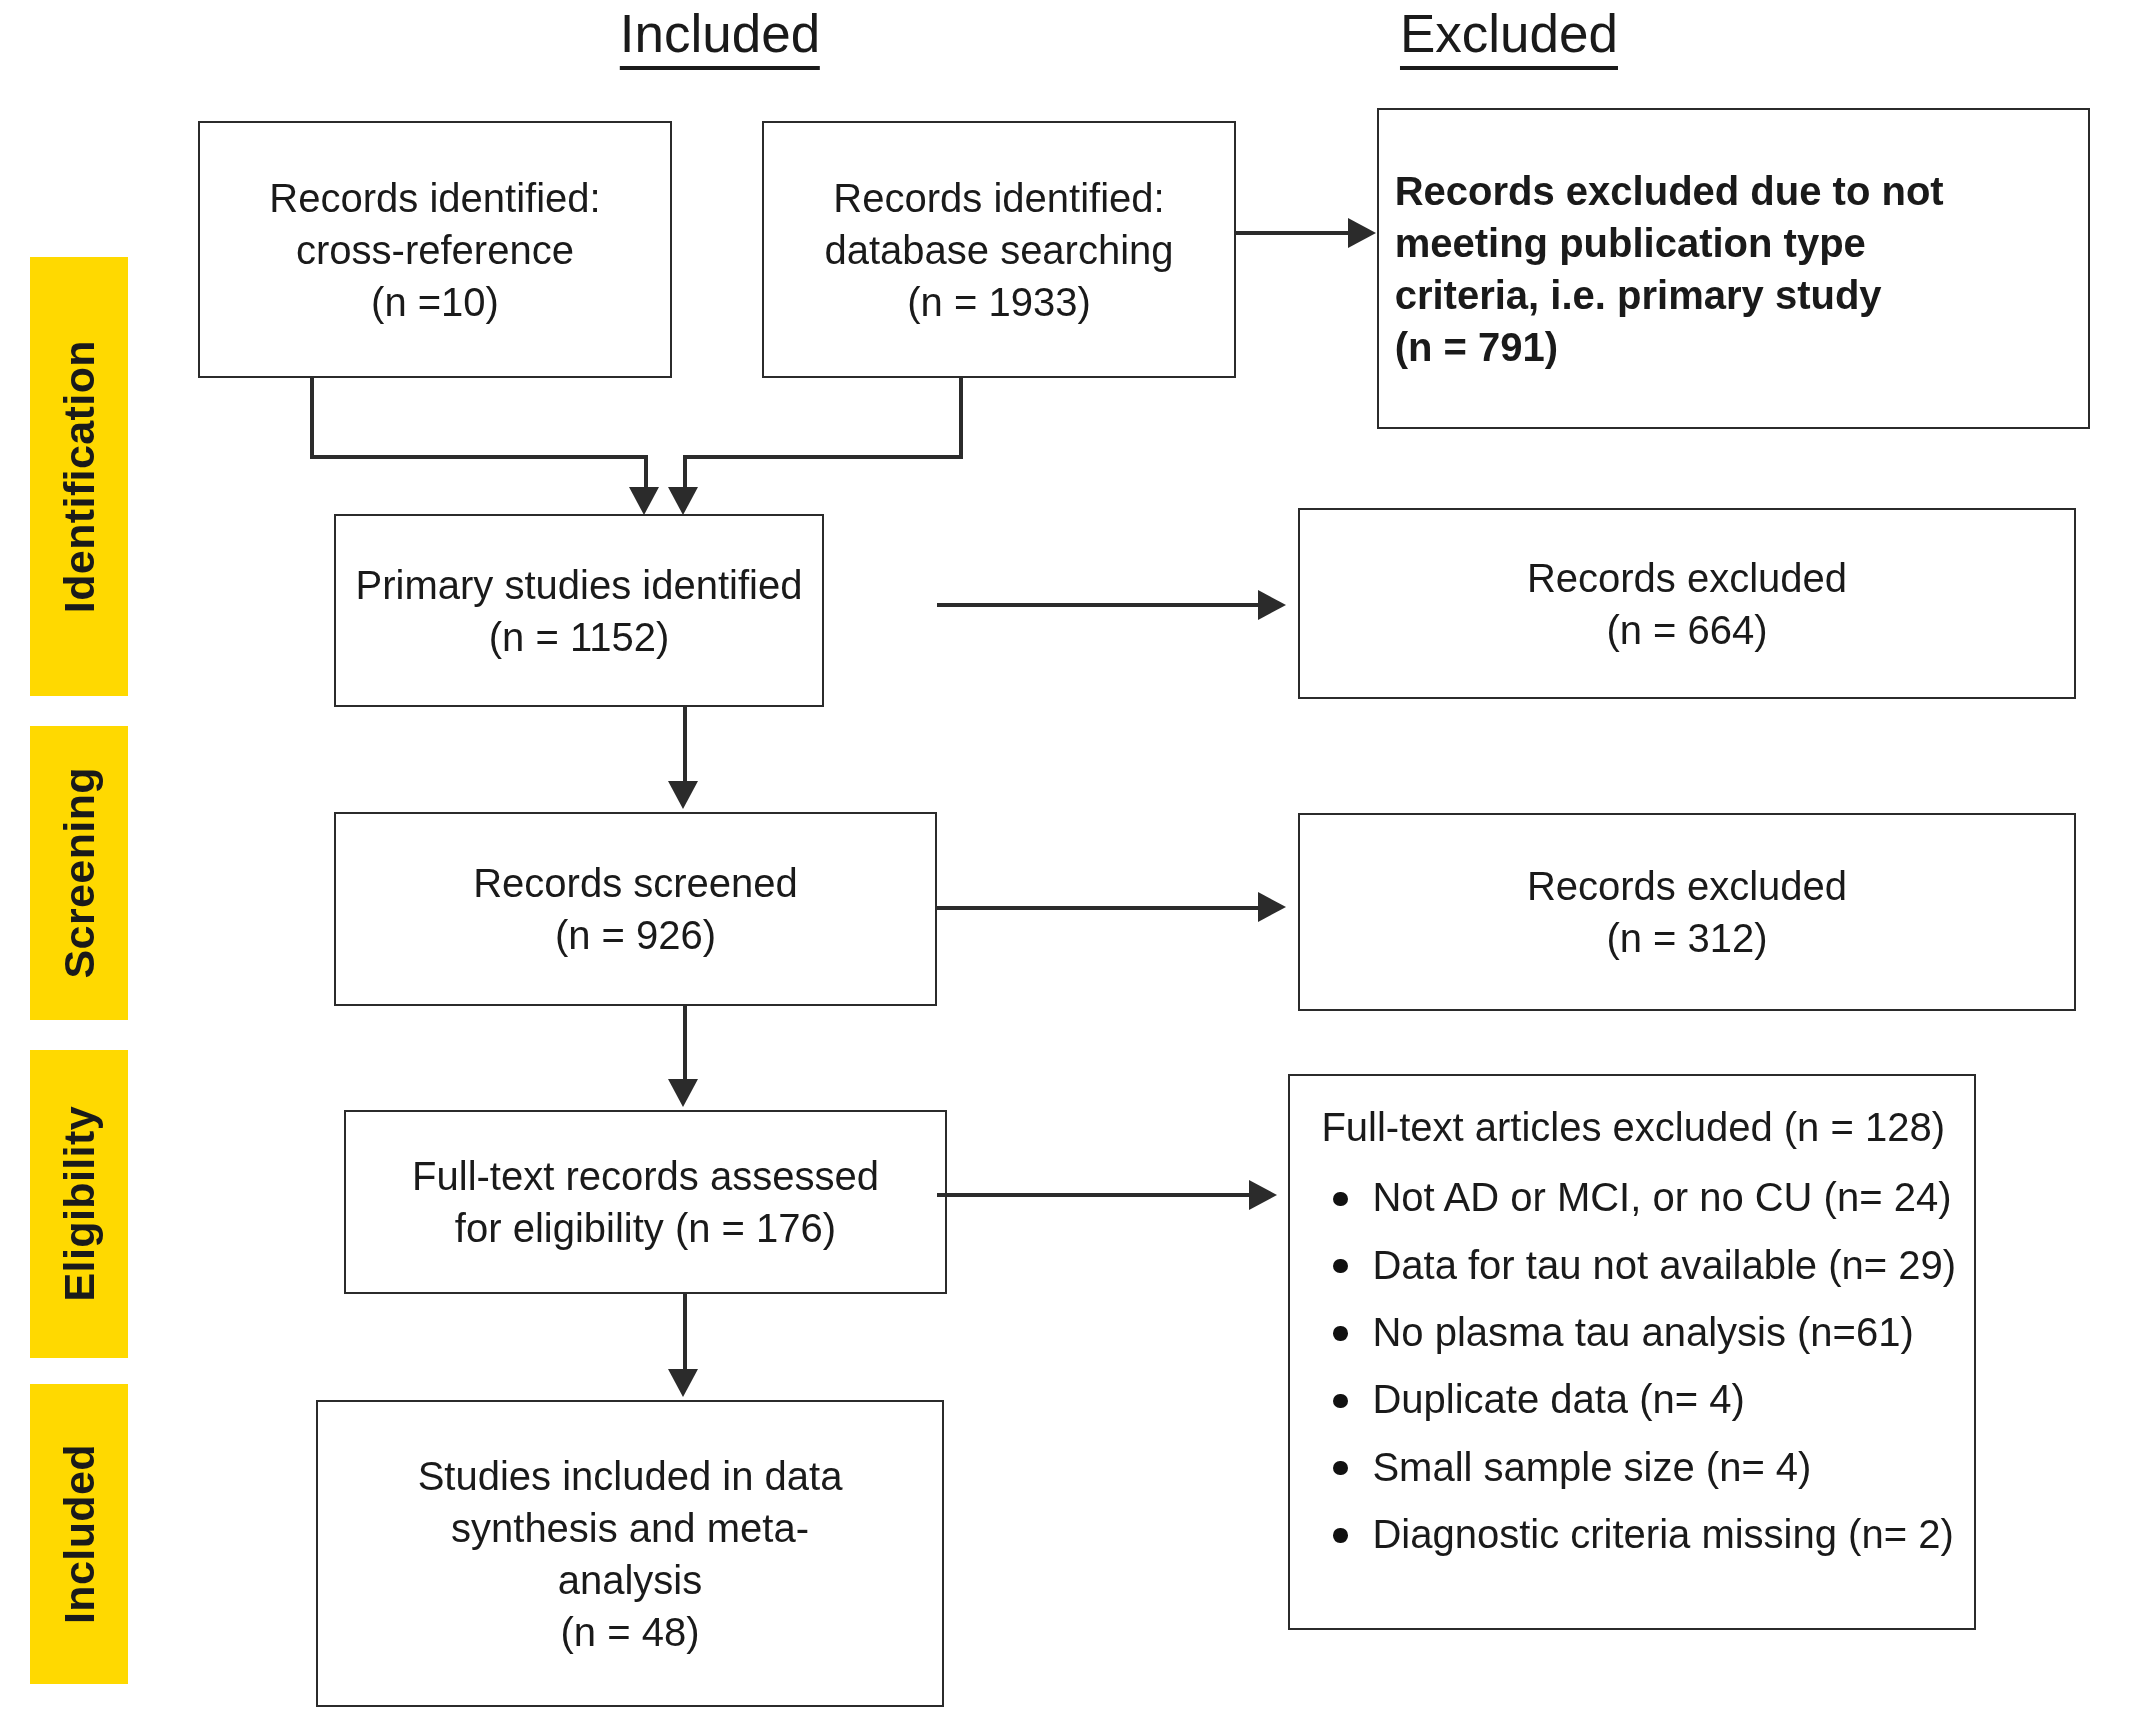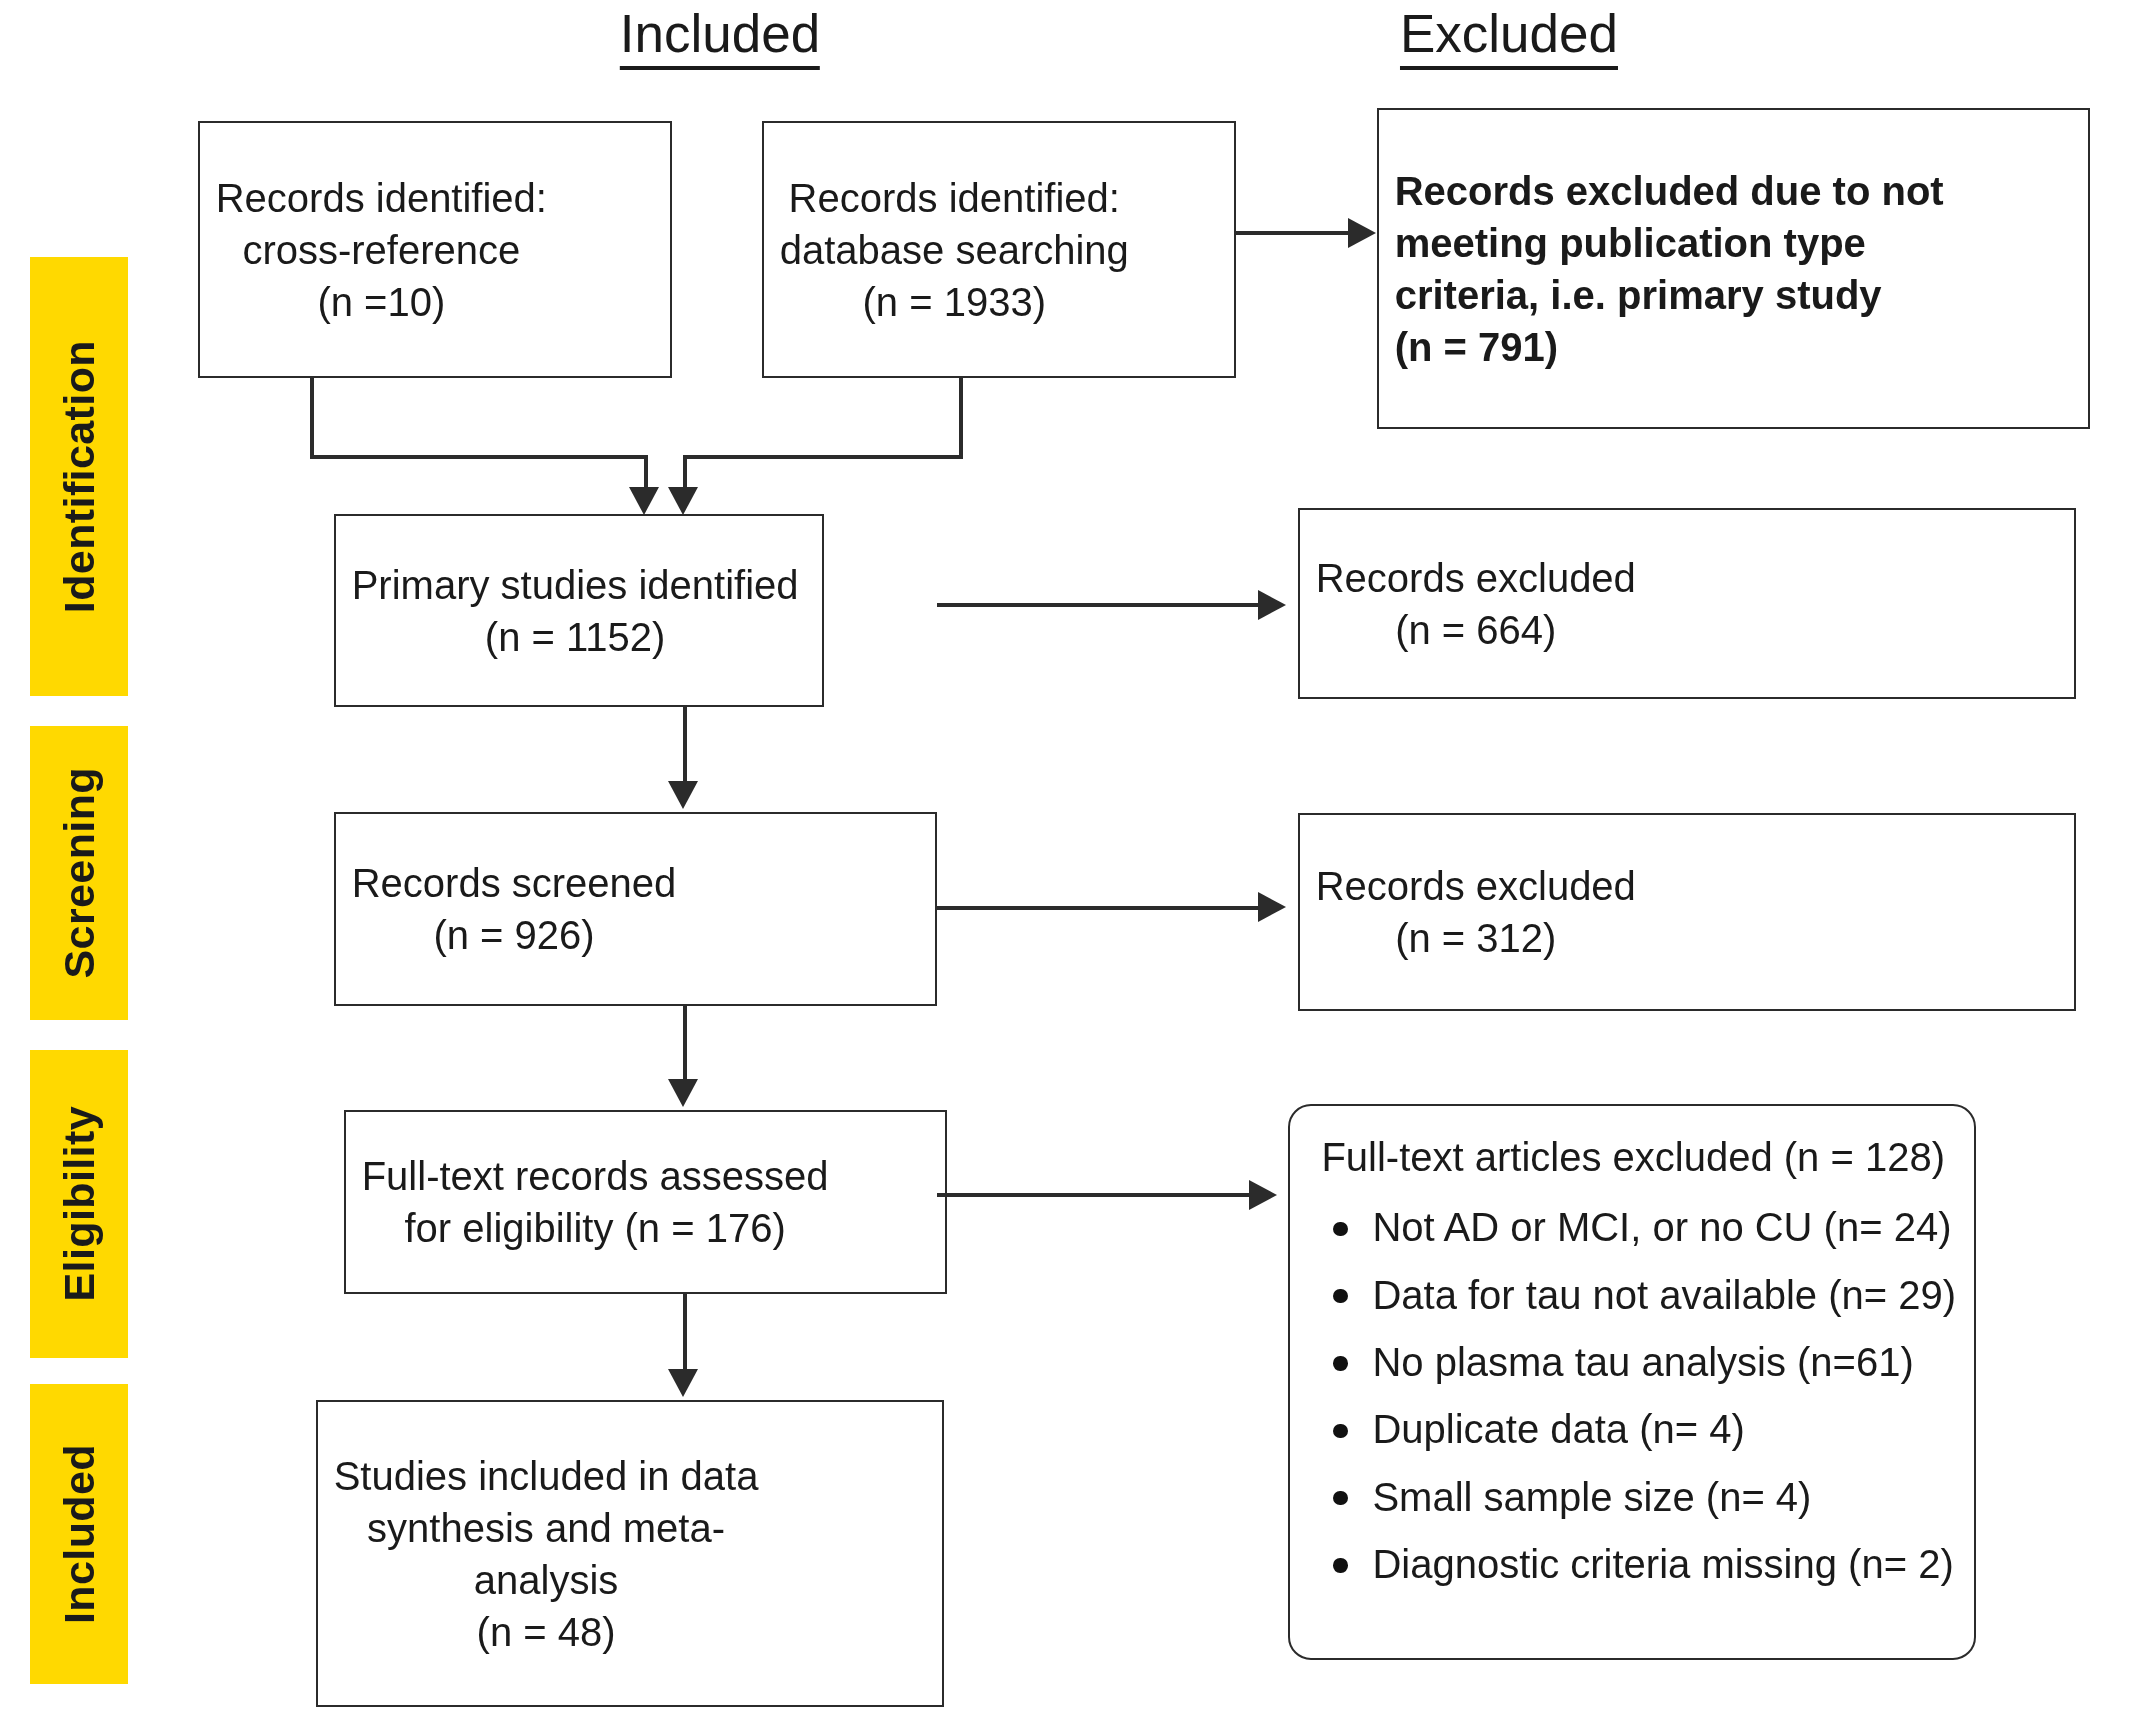--- a/index.html
+++ b/index.html
@@ -41,21 +41,21 @@
   }
 
   
   .node{
     position:absolute;
     box-sizing:border-box;
     border:2.9px solid #2b2b2b;
     background:#ffffff;
     display:flex;
     align-items:center;
-    justify-content:flex-start;
+    justify-content:center;
     padding:10px 15.7px;
   }
   .node .txt{
     font-size:40px;
     line-height:1.30;
     text-align:center;
     color:#1a1a1a;
     white-space:pre-line;
   }
   .node.left-align{
@@ -202,21 +202,21 @@
   <div class="arrow-right" style="left:1258px;top:892px;"></div>
 
   <div class="ln v" style="left:683px;top:1006px;height:77px;"></div>
   <div class="arrow-down" style="left:668px;top:1079px;"></div>
 
   <div class="node" style="left:344px;top:1110px;width:603px;height:184px;">
     <div class="txt">Full-text records assessed
 for eligibility (n = 176)</div>
   </div>
 
-  <div class="node left-align" style="left:1288px;top:1104px;width:688px;height:556px;border-radius:23px;">
+  <div class="node left-align" style="left:1288px;top:1074px;width:688px;height:556px;">
     <div style="width:100%;">
       <div class="bullet-head">Full-text articles excluded (n = 128)</div>
       <ul class="bullets">
         <li>Not AD or MCI, or no CU (n= 24)</li>
         <li>Data for tau not available (n= 29)</li>
         <li>No plasma tau analysis (n=61)</li>
         <li>Duplicate data (n= 4)</li>
         <li>Small sample size (n= 4)</li>
         <li>Diagnostic criteria missing (n= 2)</li>
       </ul>

